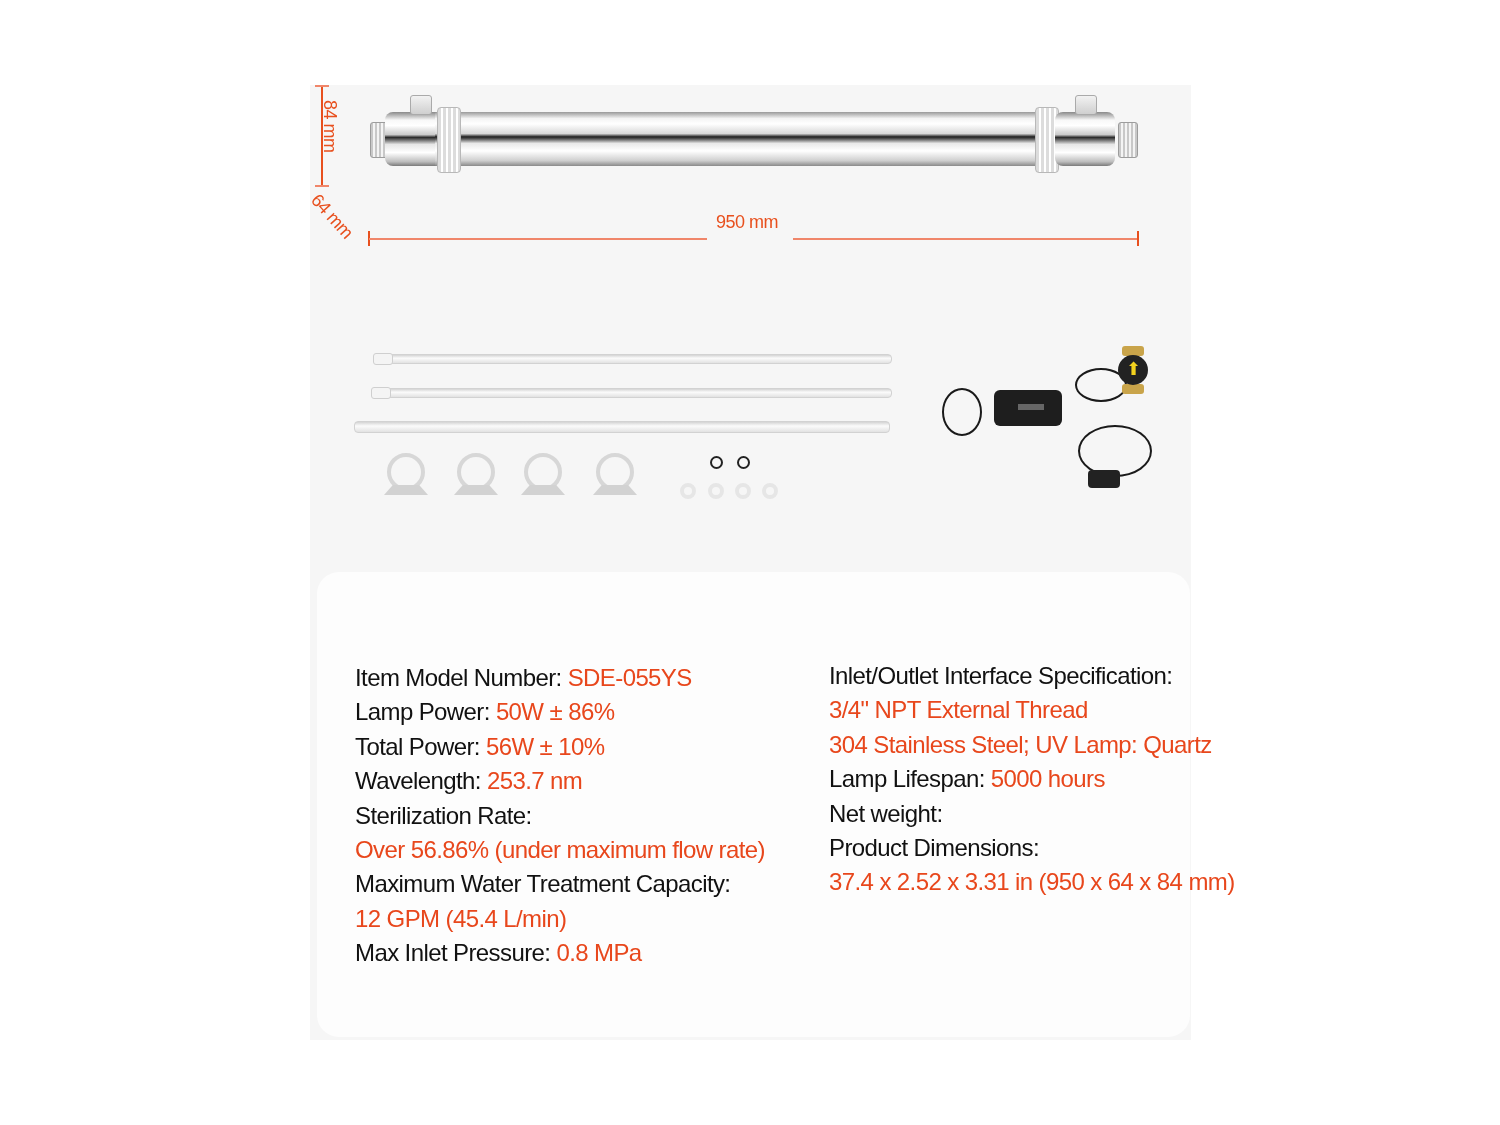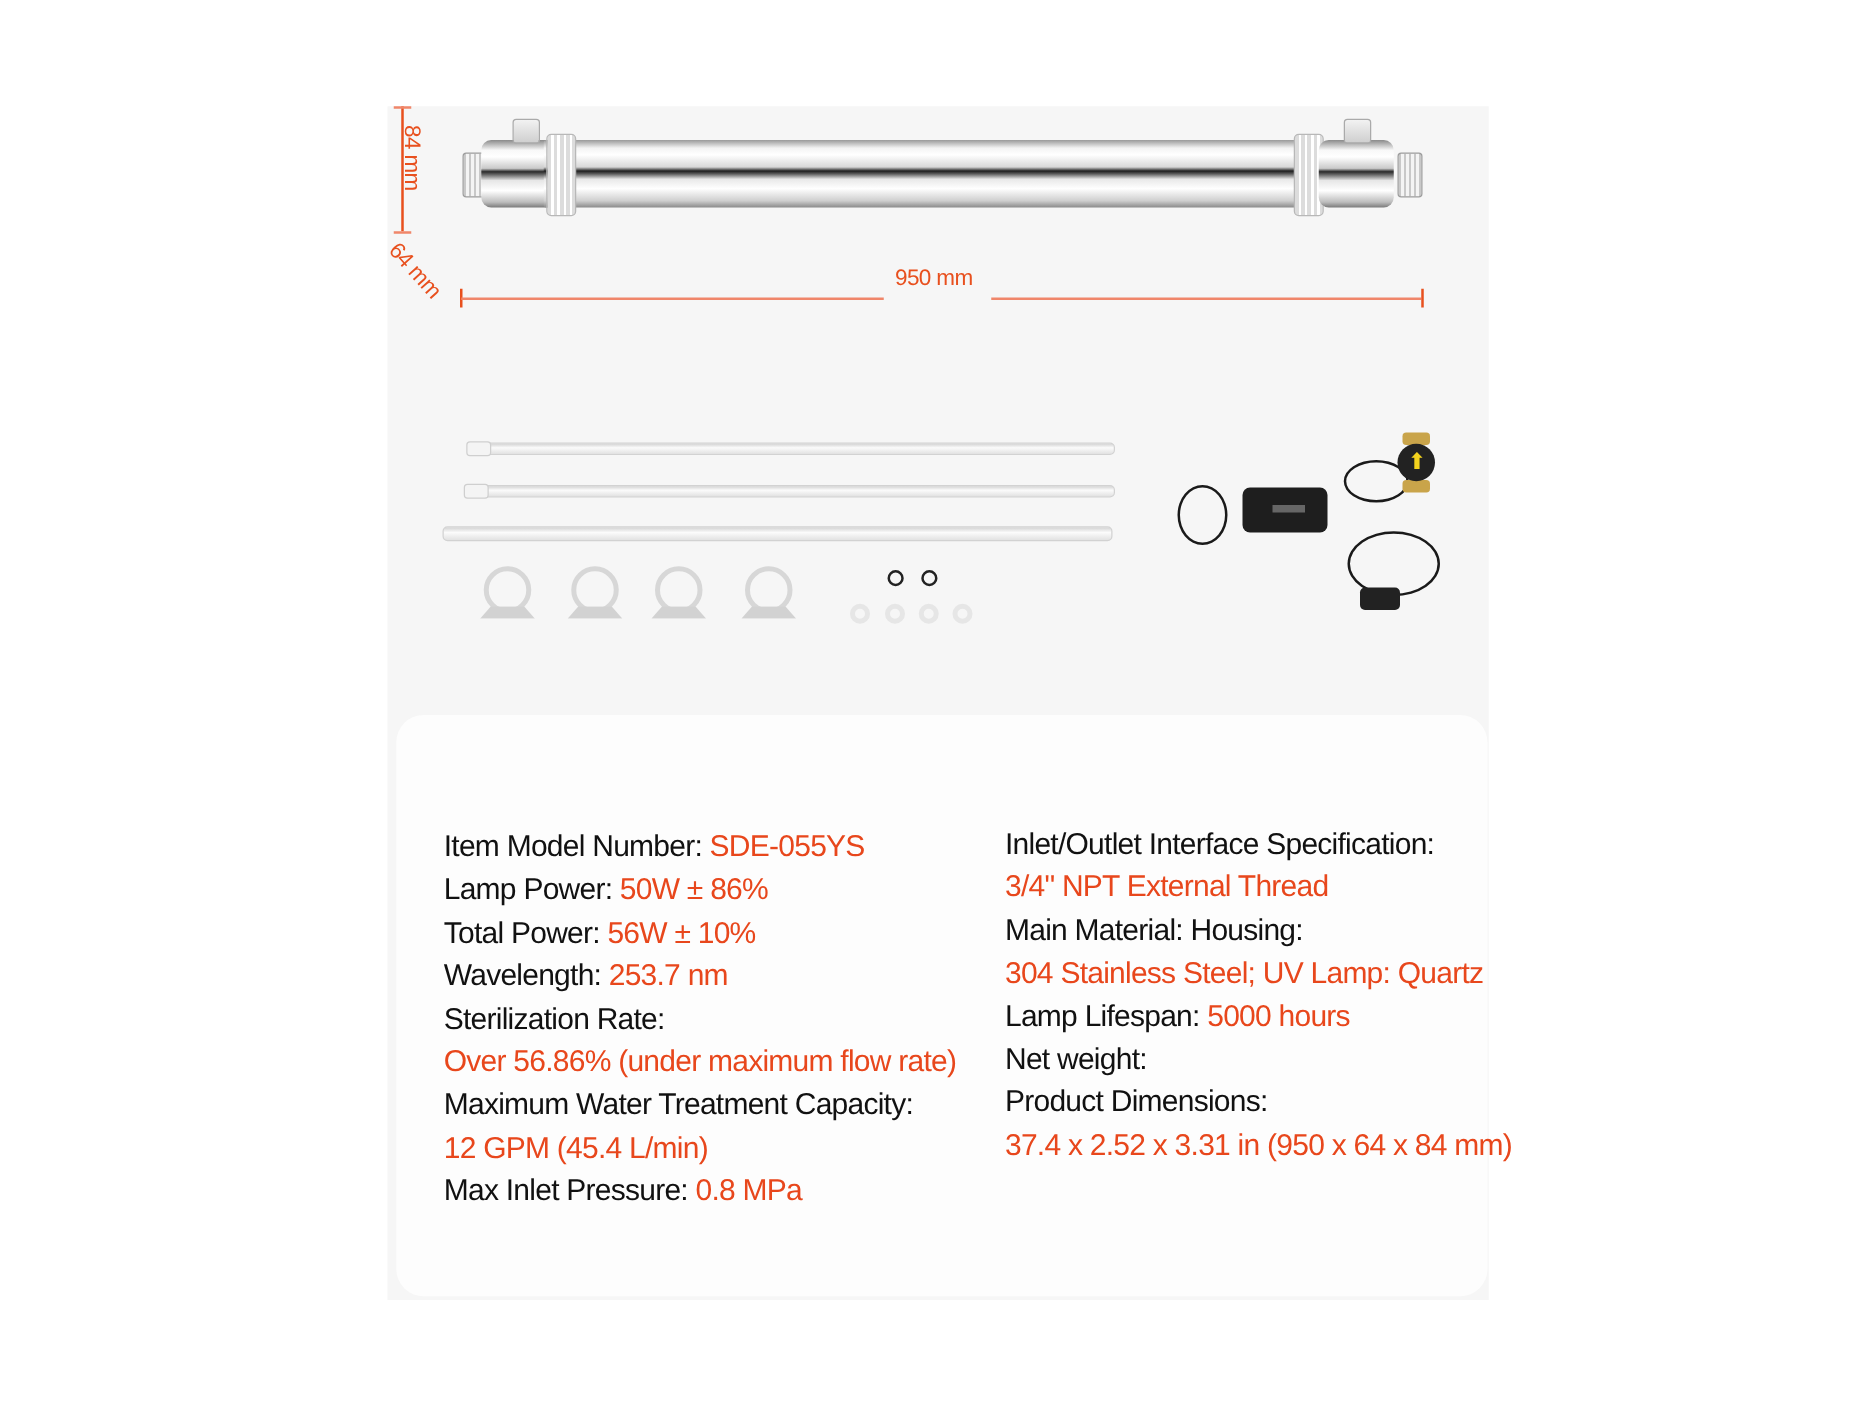--- a/index.html
+++ b/index.html
@@ -115,22 +115,21 @@
   <div class="row"><span class="k">Lamp Power: </span><span class="v">50W ± 86%</span></div>
   <div class="row"><span class="k">Total Power: </span><span class="v">56W ± 10%</span></div>
   <div class="row"><span class="k">Wavelength: </span><span class="v">253.7 nm</span></div>
   <div class="row"><span class="k">Sterilization Rate:</span><span class="v"></span></div>
   <div class="row"><span class="k"></span><span class="v">Over 56.86% (under maximum flow rate)</span></div>
   <div class="row"><span class="k">Maximum Water Treatment Capacity:</span><span class="v"></span></div>
   <div class="row"><span class="k"></span><span class="v">12 GPM (45.4 L/min)</span></div>
   <div class="row"><span class="k">Max Inlet Pressure: </span><span class="v">0.8 MPa</span></div>
 </div>
 
-<div class="col" style="left:804px; top:659px;">
+<div class="col" style="left:829px; top:659px;">
   <div class="row"><span class="k">Inlet/Outlet Interface Specification:</span><span class="v"></span></div>
   <div class="row"><span class="k"></span><span class="v">3/4" NPT External Thread</span></div>
-  <div class="row"><span class="k">Main Material: Housing:</span><span class="v"></span></div>
   <div class="row"><span class="k"></span><span class="v">304 Stainless Steel; UV Lamp: Quartz</span></div>
   <div class="row"><span class="k">Lamp Lifespan: </span><span class="v">5000 hours</span></div>
   <div class="row"><span class="k">Net weight:</span><span class="v"></span></div>
   <div class="row"><span class="k">Product Dimensions:</span><span class="v"></span></div>
   <div class="row"><span class="k"></span><span class="v">37.4 x 2.52 x 3.31 in (950 x 64 x 84 mm)</span></div>
 </div>
 
 </body></html>

